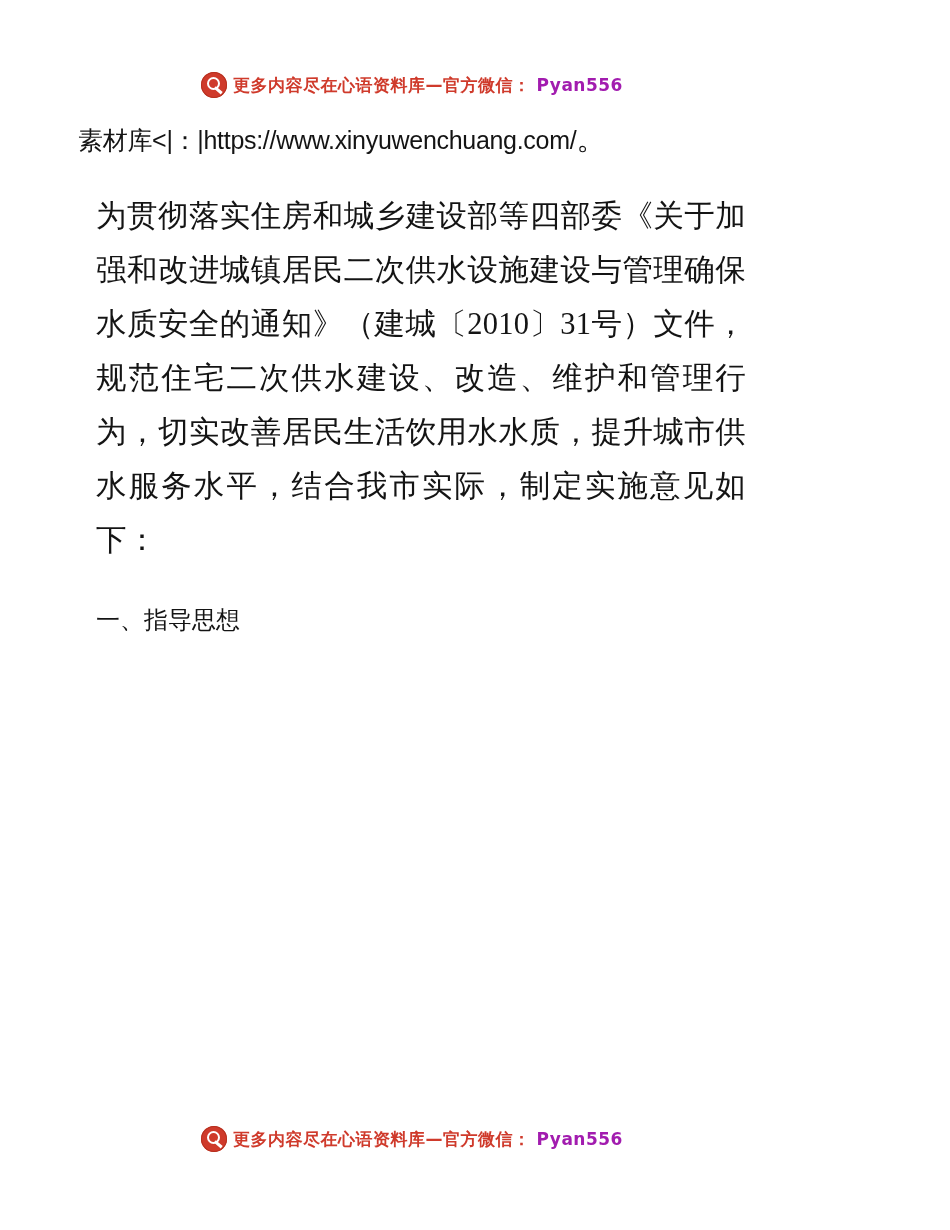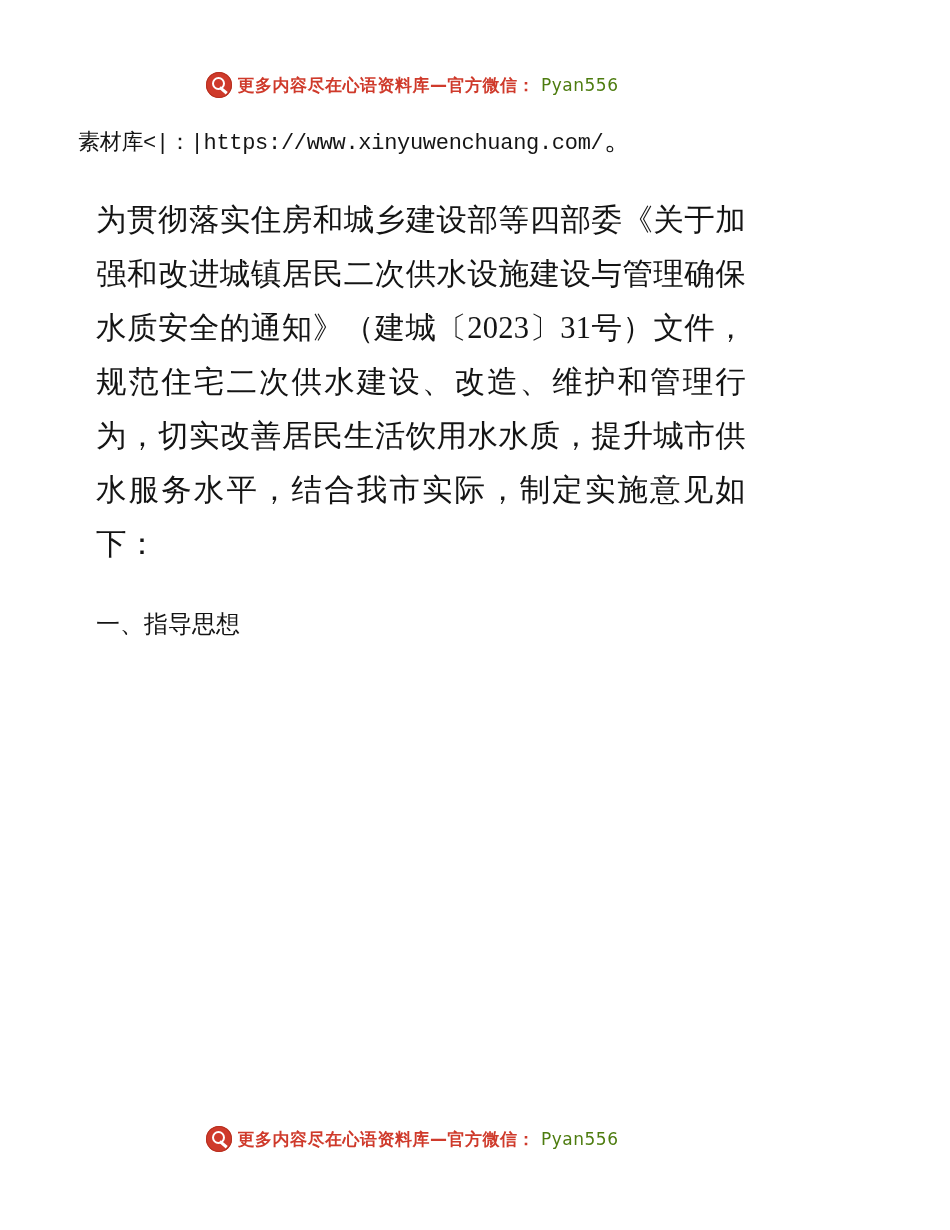--- a/index.html
+++ b/index.html
@@ -71,22 +71,22 @@
     width: 9px;
     height: 2.5px;
     background: #ffffff;
     transform: rotate(40deg);
     transform-origin: left center;
   }
   .wm-text-main {
     color: #cf3a2b;
   }
   .wm-text-sub {
-    color: #4d7c0f;
-    font-weight: normal;
+    color: #a21caf;
+    font-weight: bold;
   }
 
   
   .doc {
     padding-top: 14px;
   }
   p.para {
     margin: 0 0 6px 0;
     font-size: 30.5px;
     line-height: 54px;
@@ -96,22 +96,22 @@
     color: #141414;
   }
   p.para.indent {
     text-indent: 0;
     padding-left: 18px;
   }
   p.spaced {
     margin-top: 22px;
   }
   .mono {
-    font-family: Liberation Mono, monospace;
-    font-size: 22px;
+    font-family: Liberation Sans, sans-serif;
+    font-size: 25px;
     letter-spacing: -0.3px;
   }
   .heading {
     font-size: 24px;
     line-height: 54px;
     margin: 26px 0 10px 0;
     padding-left: 18px;
     color: #141414;
   }
 </style>
@@ -125,21 +125,21 @@
     <span class="wm-text-main">更多内容尽在心语资料库—官方微信：</span>
     <span class="wm-text-sub">Pyan556</span>
   </div>
 
   <div class="doc">
 
 
     <p class="para"><span class="mono">素材库&lt;|：|</span><span class="mono">https://www.xinyuwenchuang.com/</span><span>。</span></p>
 
 
-    <p class="para indent spaced">为贯彻落实住房和城乡建设部等四部委《关于加强和改进城镇居民二次供水设施建设与管理确保水质安全的通知》（建城〔2023〕31号）文件，规范住宅二次供水建设、改造、维护和管理行为，切实改善居民生活饮用水水质，提升城市供水服务水平，结合我市实际，制定实施意见如下：</p>
+    <p class="para indent spaced">为贯彻落实住房和城乡建设部等四部委《关于加强和改进城镇居民二次供水设施建设与管理确保水质安全的通知》（建城〔2010〕31号）文件，规范住宅二次供水建设、改造、维护和管理行为，切实改善居民生活饮用水水质，提升城市供水服务水平，结合我市实际，制定实施意见如下：</p>
 
     <p class="heading">一、指导思想</p>
 
 
   </div>
 
   <div class="watermark bottom">
     <span class="wm-logo"></span>
     <span class="wm-text-main">更多内容尽在心语资料库—官方微信：</span>
     <span class="wm-text-sub">Pyan556</span>

